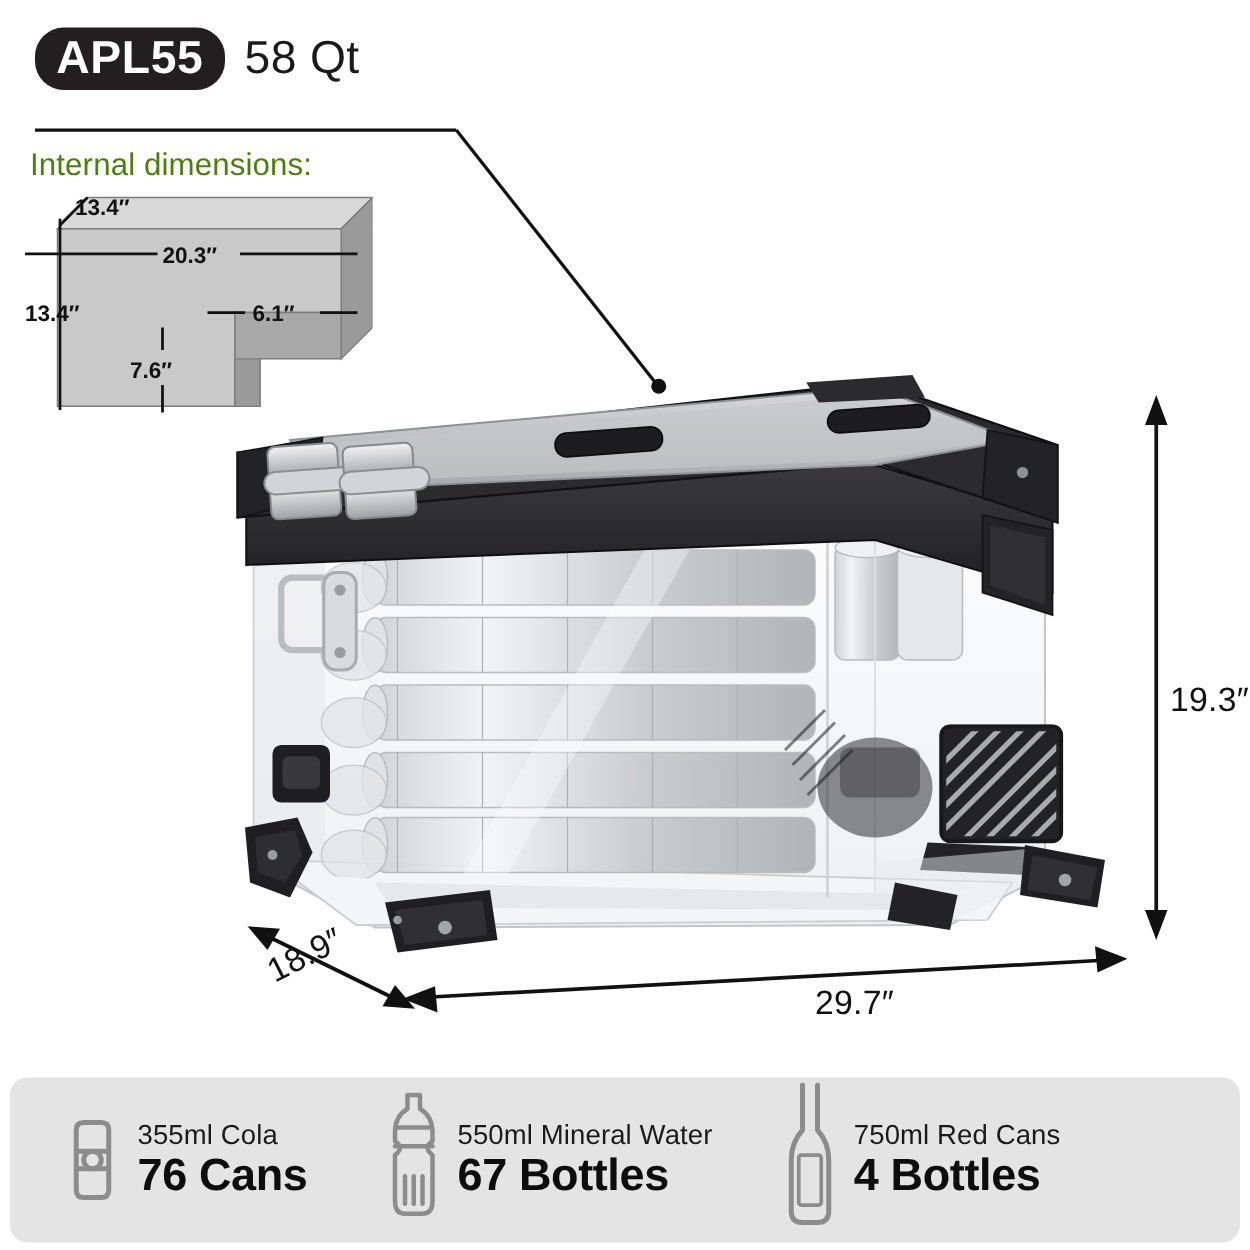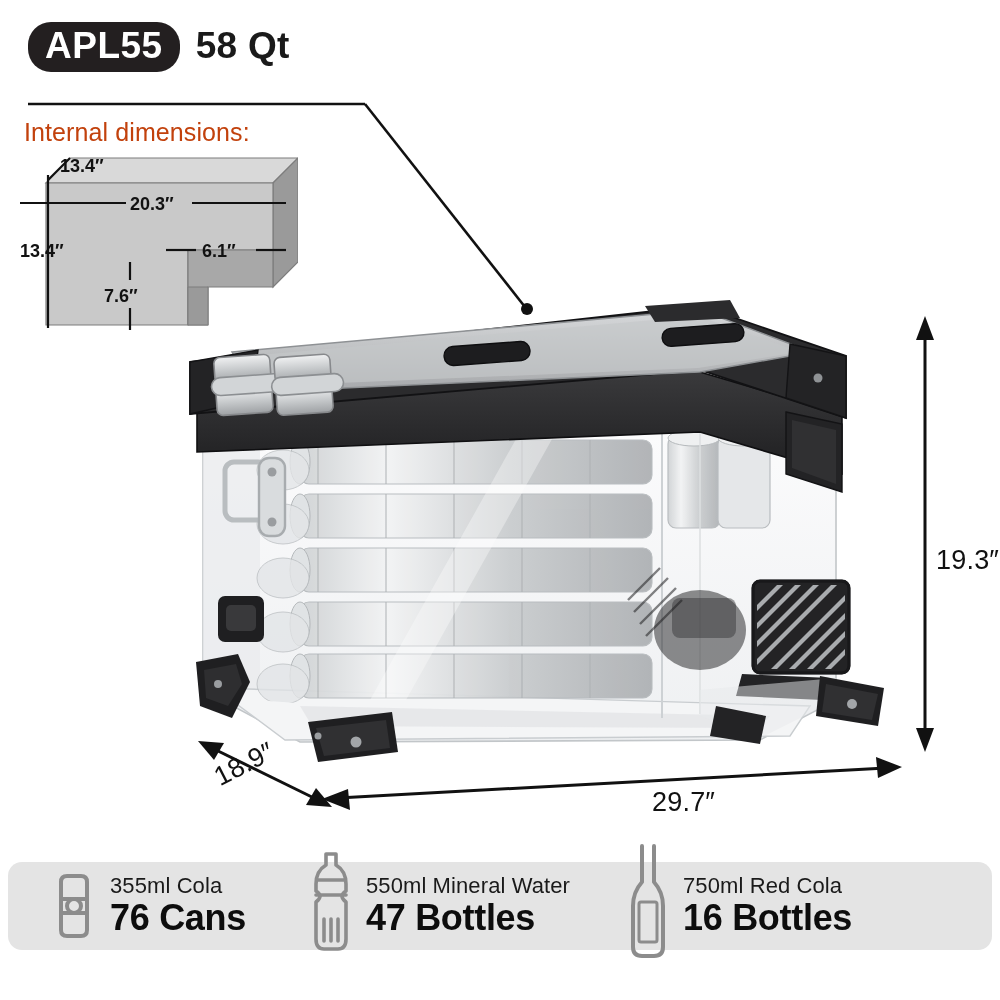--- a/index.html
+++ b/index.html
@@ -32,35 +32,35 @@
     color: #ffffff;
     font-size: 37px;
     font-weight: bold;
     letter-spacing: 0.5px;
     padding: 5px 17px 8px 17px;
     border-radius: 23px;
     line-height: 1;
   }
   #capacity-label {
     font-size: 37px;
-    font-weight: bold;
+    font-weight: normal;
     color: #1a1a1a;
     letter-spacing: 0.3px;
     line-height: 1;
     padding-bottom: 3px;
   }
 
   
   #internal-dims-title {
     position: absolute;
     left: 24px;
     top: 118px;
     font-size: 25px;
     font-weight: normal;
-    color: #c2410c;
+    color: #4d7c0f;
     letter-spacing: 0.1px;
   }
   #internal-dims-figure {
     position: absolute;
     left: 18px;
     top: 150px;
   }
 
   
   #product-figure {
@@ -85,21 +85,21 @@
     transform: rotate(-27deg);
     transform-origin: left top;
   }
 
   
   #spec-bar {
     position: absolute;
     left: 8px;
     top: 862px;
     width: 984px;
-    height: 88px;
+    height: 132px;
     background: #e4e4e4;
     border-radius: 14px;
     display: flex;
     align-items: center;
     box-sizing: border-box;
   }
   .spec-item {
     display: flex;
     align-items: center;
     gap: 12px;
@@ -445,30 +445,30 @@
         <path d="M18 3 L28 3 L28 14 Q38 20 38 33 L38 40 Q30 45 38 51 L38 88 Q38 98 30 98 L16 98 Q8 98 8 88 L8 51 Q16 45 8 40 L8 33 Q8 20 18 14 Z"></path>
         <line x1="9" y1="29" x2="37" y2="29"></line>
         <line x1="8" y1="44" x2="38" y2="44"></line>
         <line x1="16" y1="68" x2="16" y2="90"></line>
         <line x1="23" y1="68" x2="23" y2="90"></line>
         <line x1="30" y1="68" x2="30" y2="90"></line>
       </g>
     </svg>
     <div class="spec-text">
       <div class="spec-label">550ml Mineral Water</div>
-      <div class="spec-value">47 Bottles</div>
+      <div class="spec-value">67 Bottles</div>
     </div>
   </div>
 
   <div class="spec-item" id="spec-item-2">
     <svg class="spec-icon" width="46" height="118" viewBox="0 0 46 118" style="margin-bottom:6px">
       <g fill="none" stroke="#8c8c8c" stroke-width="4" stroke-linejoin="round" stroke-linecap="round">
         <path d="M17 2 L17 38 Q8 48 8 62 L8 103 Q8 112 17 112 L29 112 Q38 112 38 103 L38 62 Q38 48 29 38 L29 2"></path>
         <rect x="14" y="58" width="18" height="40" rx="2" stroke-width="3"></rect>
       </g>
     </svg>
     <div class="spec-text">
-      <div class="spec-label">750ml Red Cola</div>
-      <div class="spec-value">16 Bottles</div>
+      <div class="spec-label">750ml Red Cans</div>
+      <div class="spec-value">4 Bottles</div>
     </div>
   </div>
 
 </div>
 
 </body></html>

